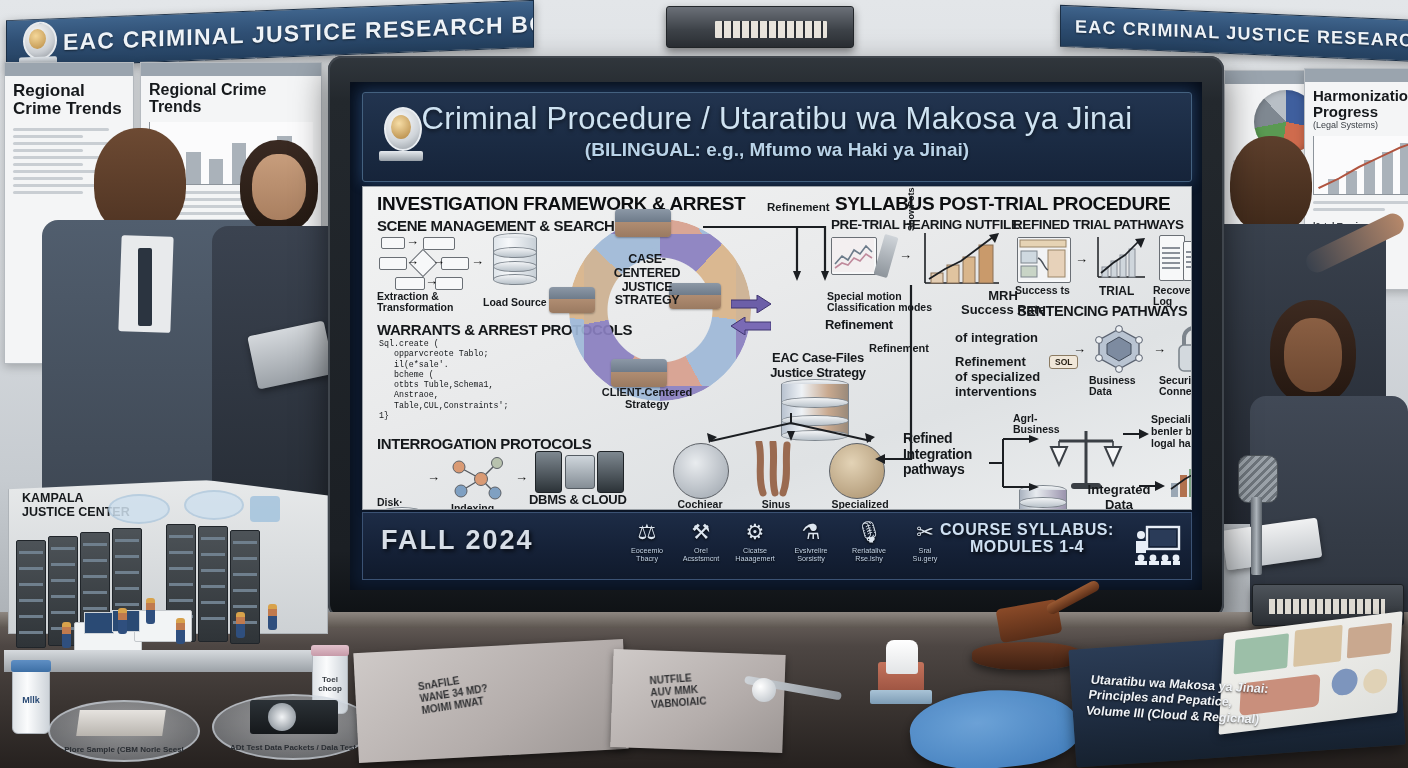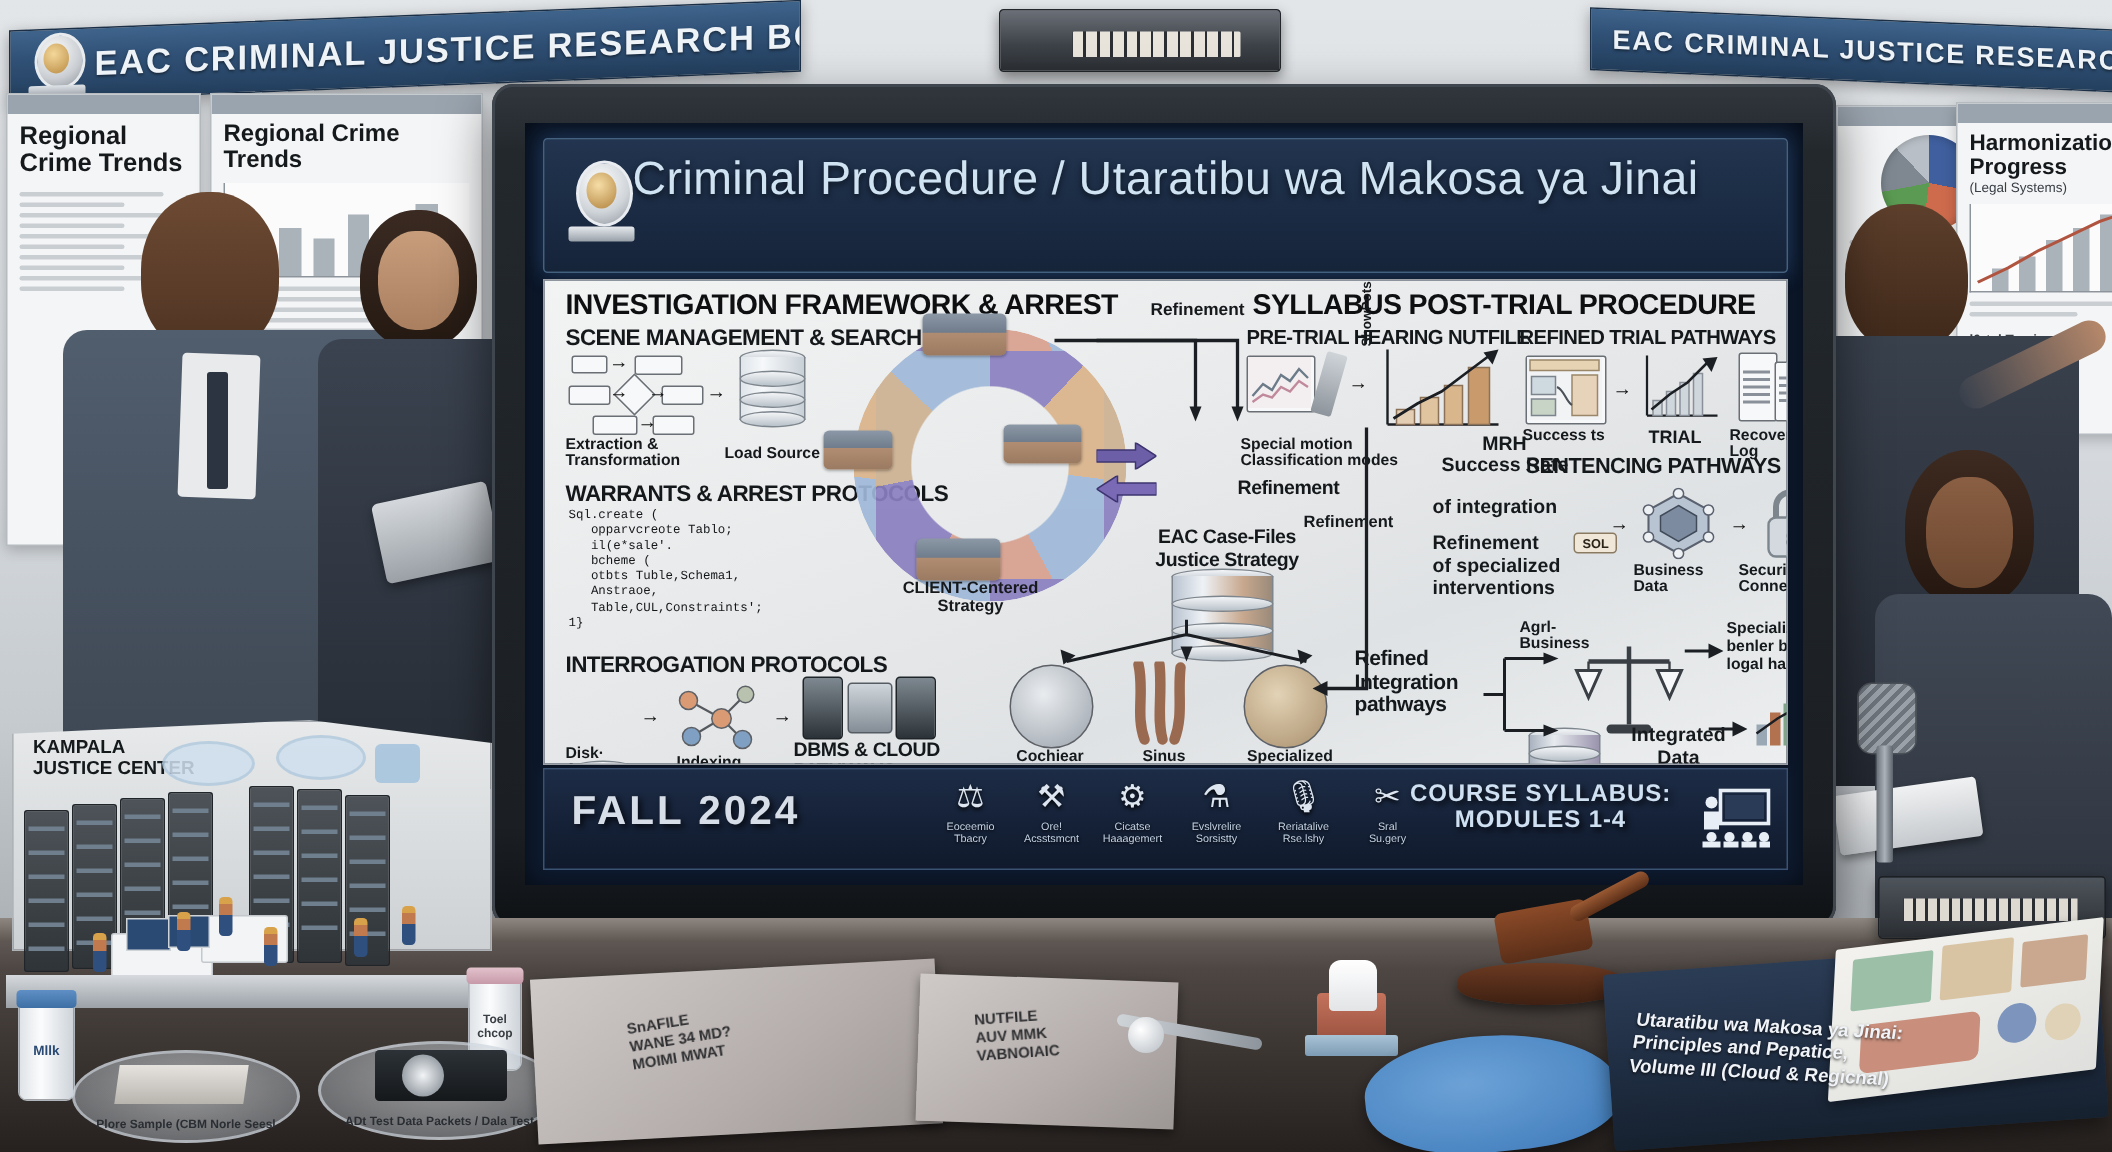--- a/index.html
+++ b/index.html
@@ -336,20 +336,21 @@
   <div id="monitor">
     <div id="screen">
 
       <div id="stitle">
         <div class="tseal">
           <div class="ov"></div>
             <div class="ov2"></div>
             <div class="base"></div>
         </div>
         <h1>Criminal Procedure / Utaratibu wa Makosa ya Jinai</h1>
+        <h2>(BILINGUAL: e.g., Mfumo wa Haki ya Jinai)</h2>
       </div>
 
       <div id="board">
 
         <div class="abs h1b" style="left:14px;top:6px;">INVESTIGATION FRAMEWORK &amp; ARREST</div>
 
         <div class="abs h2b" style="left:14px;top:30px;">SCENE MANAGEMENT &amp; SEARCH</div>
 
         <div class="abs" style="left:16px;top:50px;width:118px;height:54px;">
           <div class="box abs" style="left:2px;top:0;width:22px;height:10px;"></div>
@@ -422,20 +423,24 @@
         <div class="abs lbl" style="left:88px;top:316px;">Indexing</div>
         <div class="abs h3b" style="left:166px;top:306px;white-space:pre;line-height:1.08;">DBMS &amp; CLOUD
 PATHWAYS</div>
 
         <div class="ring" style="left:206px;top:32px;"></div>
         <div class="ppl" style="left:252px;top:22px;width:56px;height:28px;"></div>
         <div class="ppl" style="left:186px;top:100px;width:46px;height:26px;"></div>
         <div class="ppl" style="left:306px;top:96px;width:52px;height:26px;"></div>
         <div class="ppl" style="left:248px;top:172px;width:56px;height:28px;"></div>
 
+        <div class="abs h3b" style="left:236px;top:66px;width:96px;text-align:center;white-space:pre;line-height:1.1;font-size:12.5px;">CASE-
+CENTERED
+JUSTICE
+STRATEGY</div>
         <div class="abs lbl" style="left:222px;top:200px;width:124px;text-align:center;white-space:pre;font-size:11px;">CLIENT-Centered
 Strategy</div>
 
         <div class="abs" style="left:368px;top:108px;">
           <svg width="40" height="18">
               <polygon points="0,5 26,5 26,0 40,9 26,18 26,13 0,13" fill="#6c5fa8" stroke="#3e3470"></polygon>
             </svg>
         </div>
         <div class="abs" style="left:368px;top:130px;">
           <svg width="40" height="18">

